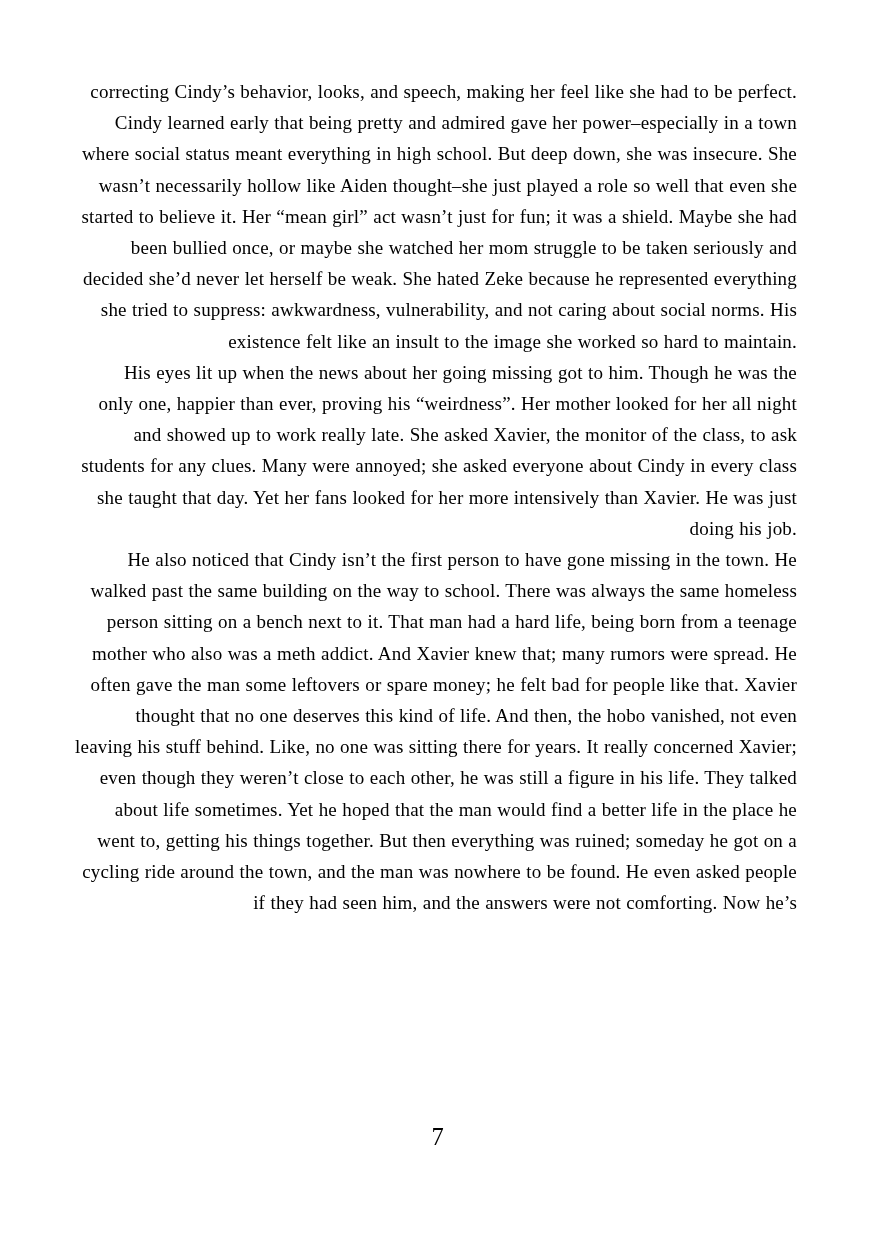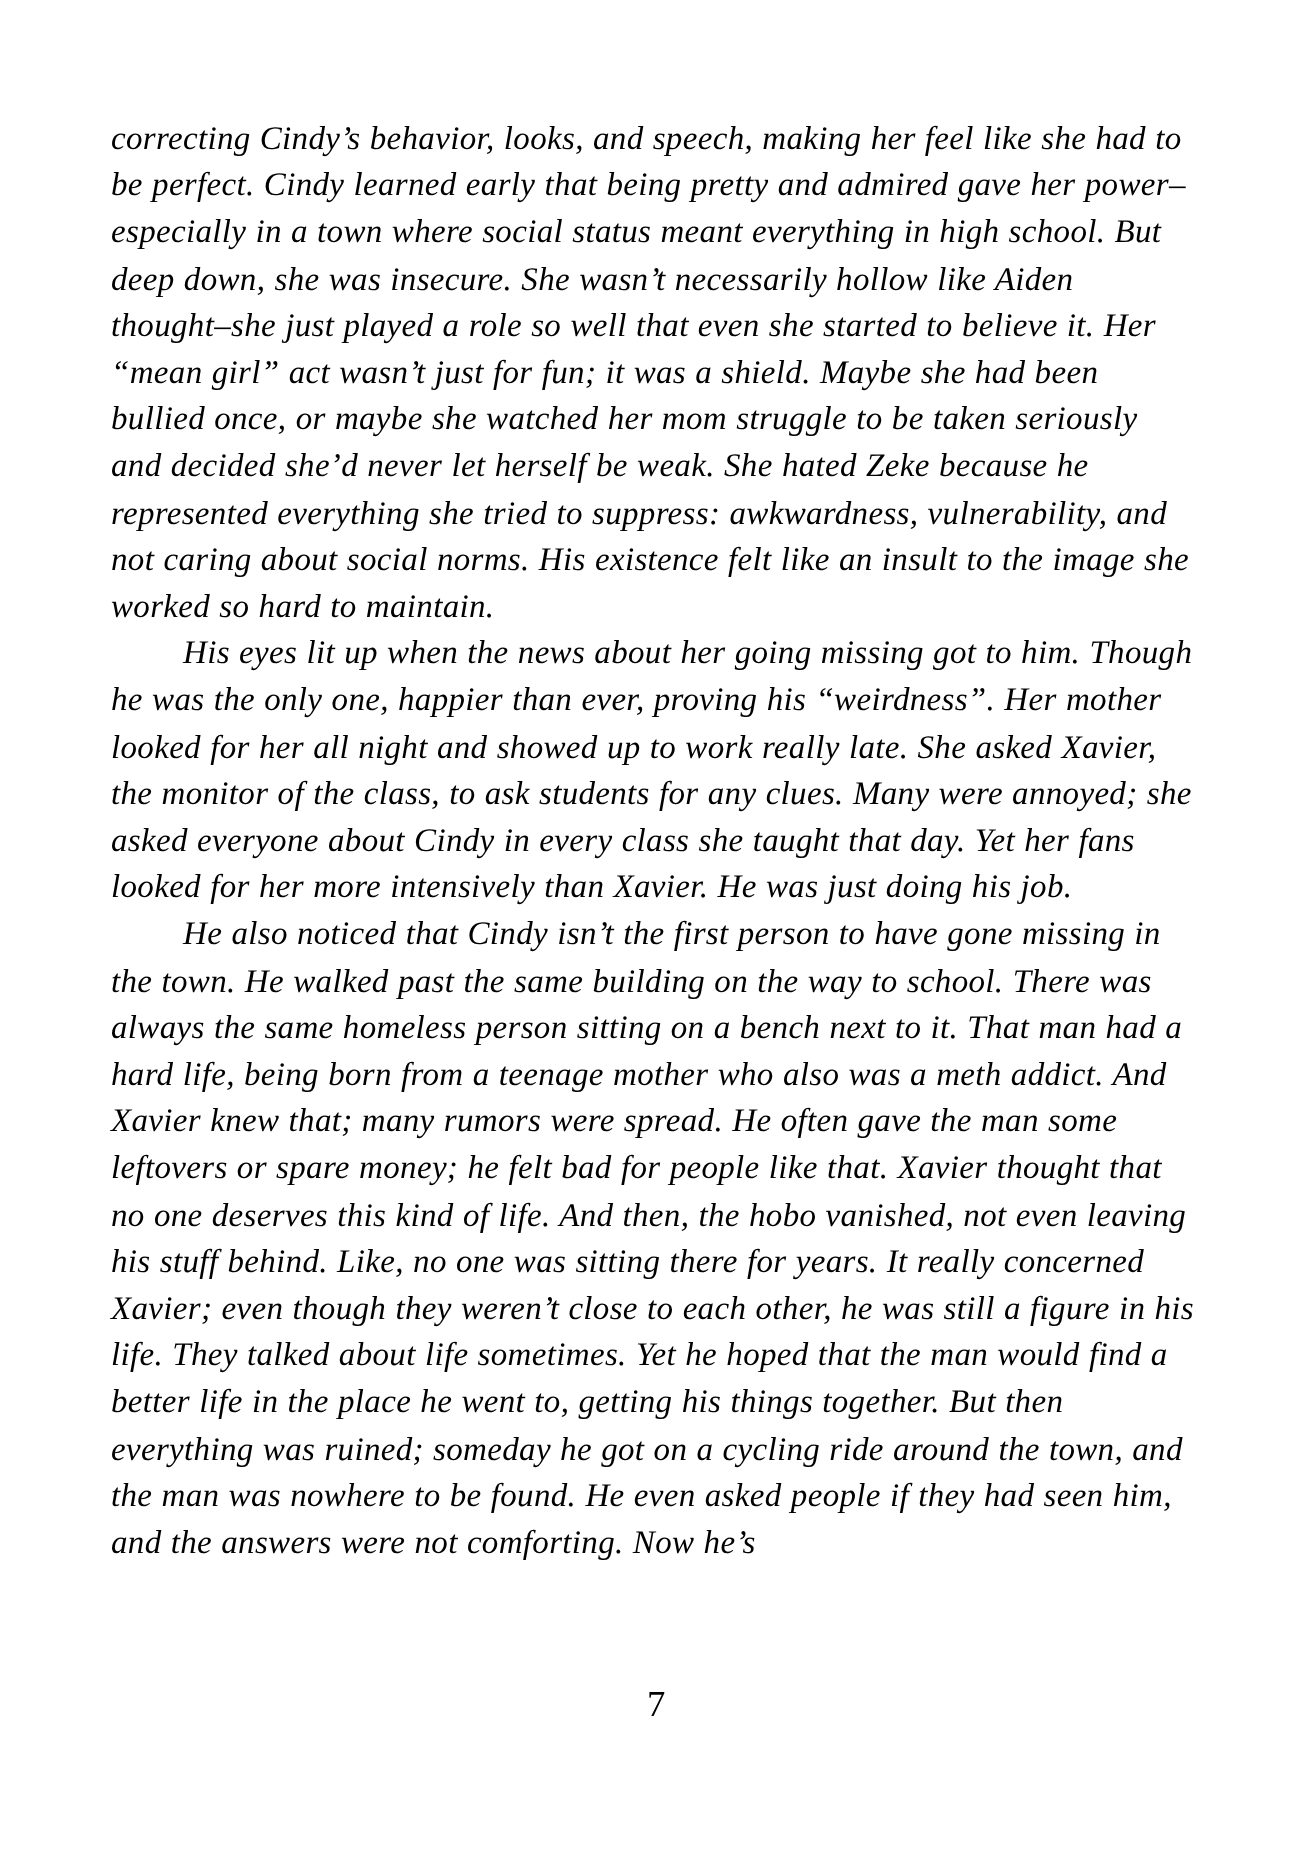--- a/index.html
+++ b/index.html
@@ -24,26 +24,25 @@
     background: #ffffff;
   }
   .text-block {
     position: absolute;
     left: 74px;
     top: 76px;
     width: 723px;
   }
   .para {
     margin: 0;
-    font-size: 22px;
+    font-size: 19px;
     line-height: 31.2px;
-    text-align: left;
+    text-align: right;
     letter-spacing: 0.01em;
     word-spacing: 0.02em;
-    font-style: italic;
   }
   .para.indent {
     text-indent: 48px;
   }
   .page-number {
     position: absolute;
     left: 0;
     top: 1122px;
     width: 875px;
     text-align: center;

